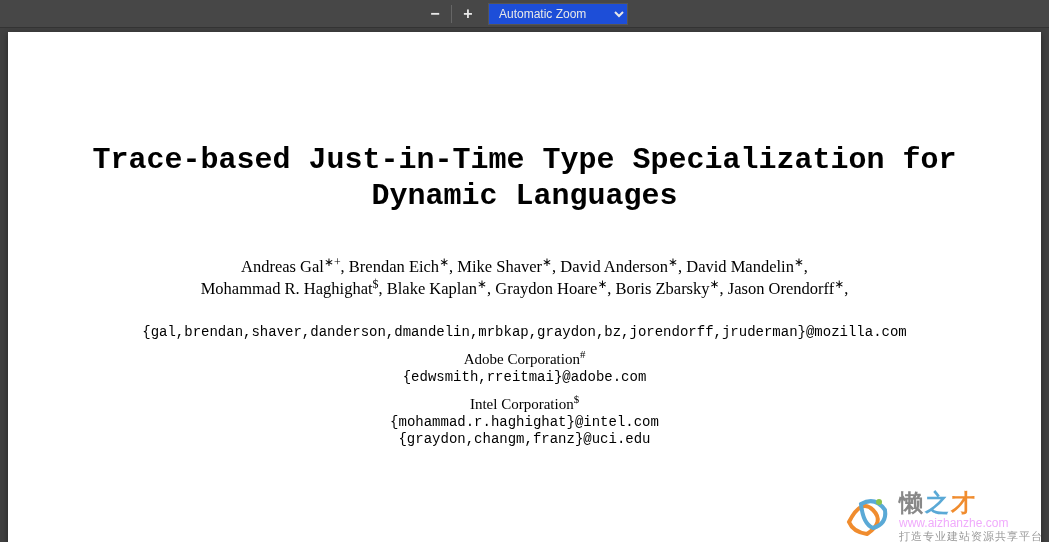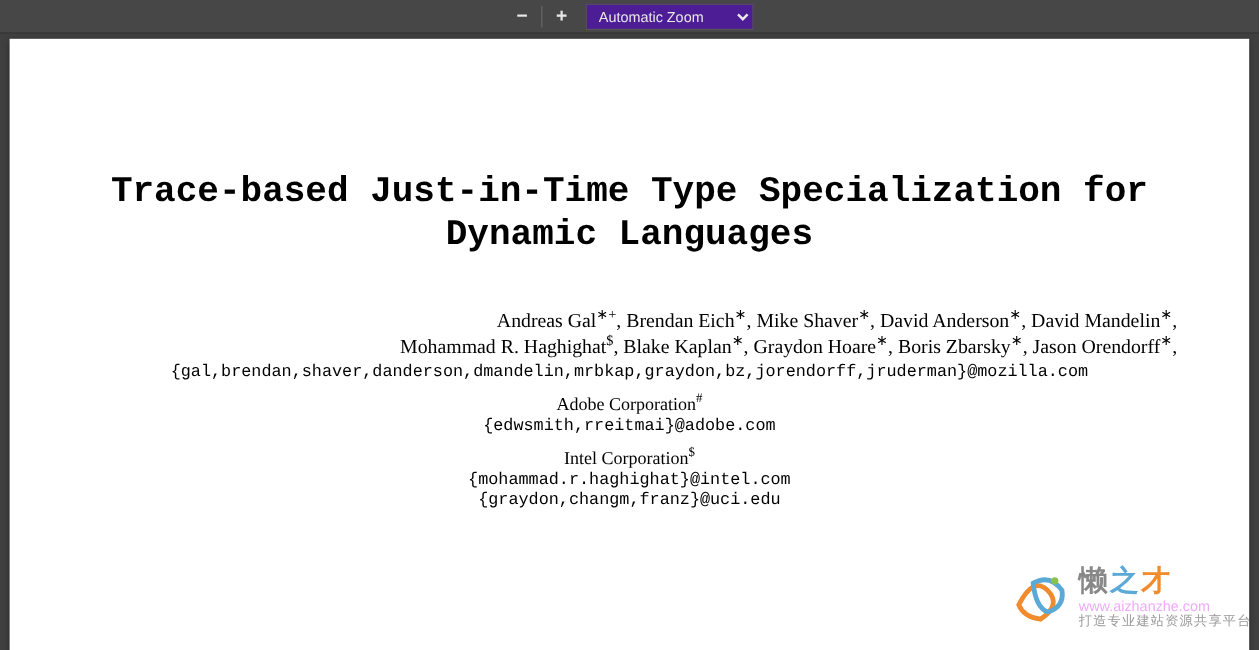--- a/index.html
+++ b/index.html
@@ -36,21 +36,21 @@
   }
   .sep {
     width: 1px;
     height: 18px;
     background: #666;
     margin: 0 2px;
   }
   .zoom-select {
     height: 22px;
     min-width: 140px;
-    background: #4c1d95;
+    background: #1d4ed8;
     border: 1px solid #555;
     color: #e8e8e8;
     font-size: 12px;
     padding: 2px 6px;
     margin-left: 6px;
     cursor: pointer;
   }
   .viewer {
     width: 100%;
     height: calc(100% - 28px);
@@ -70,22 +70,21 @@
   .title {
     font-size: 30px;
     font-weight: bold;
     line-height: 1.2;
     margin-bottom: 42px;
     font-family: Liberation Mono, monospace;
   }
   .authors {
     font-size: 16.5px;
     line-height: 1.35;
-    margin-bottom: 2px;
-    text-align: right;
+    margin-bottom: 24px;
   }
   .authors sup {
     font-size: 0.72em;
     vertical-align: super;
     line-height: 0;
   }
   .affil {
     font-size: 15px;
     margin-top: 12px;
     line-height: 1.1;
@@ -97,21 +96,21 @@
   }
   .email {
     font-family: "Courier New", Courier, monospace;
     font-size: 14px;
     margin-top: 2px;
     line-height: 1.05;
   }
   .watermark {
     position: absolute;
     right: 6px;
-    bottom: 18px;
+    bottom: 0;
     display: flex;
     align-items: center;
     gap: 8px;
     font-family: Arial, sans-serif;
     pointer-events: none;
   }
   .wm-logo {
     width: 48px;
     height: 48px;
     position: relative;

